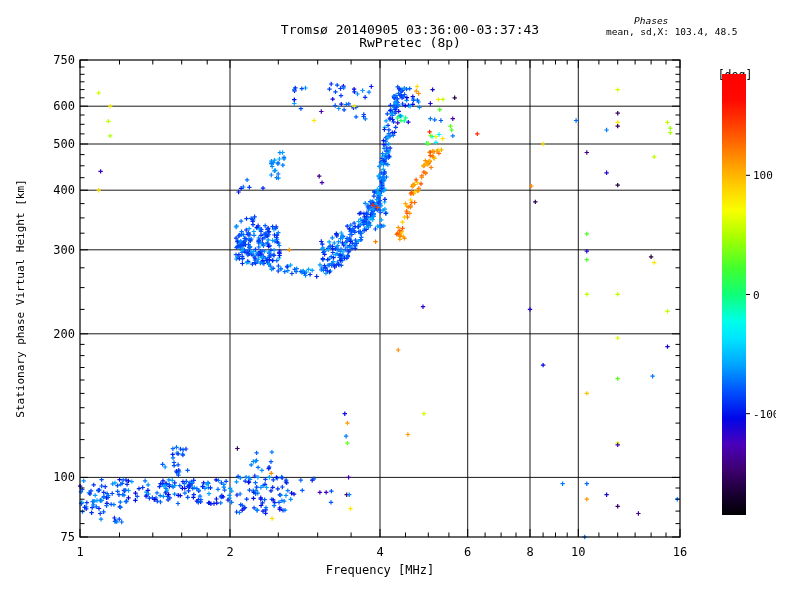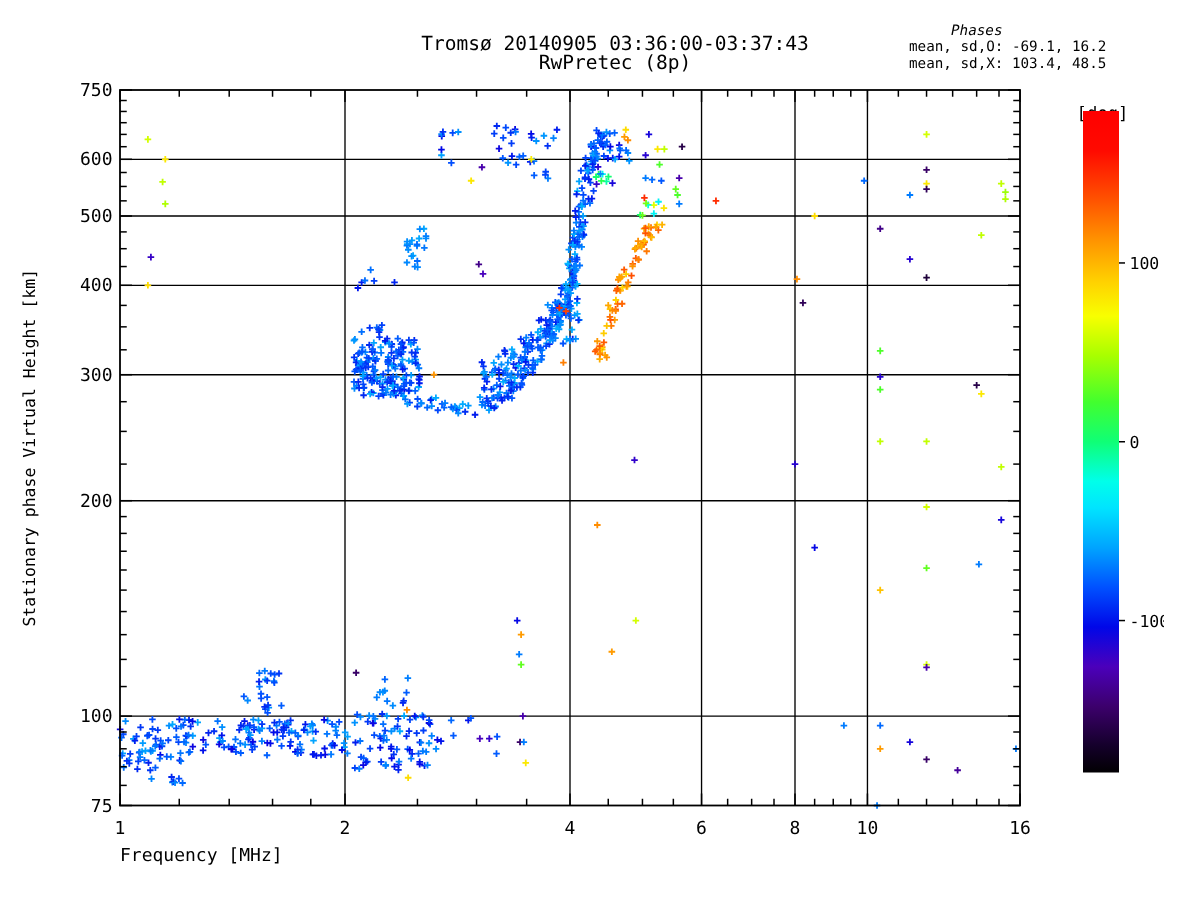--- a/index.html
+++ b/index.html
@@ -3,35 +3,34 @@
 <meta charset="utf-8">
 <style>
   html,body{margin:0;padding:0;background:#ffffff;}
   #frame{position:relative;width:776px;height:600px;background:#ffffff;overflow:hidden;
          font-family:"DejaVu Sans Mono","Liberation Mono",monospace;color:#000;}
   .abs{position:absolute;}
   #title1{left:0;top:22px;width:820px;text-align:center;font-size:13px;letter-spacing:0px;}
   #title2{left:0;top:35px;width:820px;text-align:center;font-size:13px;}
   #stats{left:606px;top:15px;width:190px;font-size:9.5px;line-height:11px;}
   #stats .head{padding-left:28px;font-style:italic;}
-  #xlabel{left:80px;top:563px;width:600px;font-size:12px;}
+  #xlabel{left:80px;top:563px;width:600px;text-align:center;font-size:12px;}
   #ylabel{left:-150px;top:292px;width:340px;text-align:center;font-size:11px;
           transform:rotate(-90deg);transform-origin:center center;}
   #degLabel{left:706px;top:68px;width:58px;text-align:center;font-size:11.5px;}
   svg text{font-family:"DejaVu Sans Mono","Liberation Mono",monospace;fill:#000;}
 </style>
 </head>
 <body>
 
 <div id="frame">
   <div class="abs" id="title1">Tromsø 20140905 03:36:00-03:37:43</div>
   <div class="abs" id="title2">RwPretec (8p)</div>
   <div class="abs" id="stats">
     <div class="head">Phases</div>
-    <div>mean, sd,O: -69.1, 16.2</div>
     <div>mean, sd,X: 103.4, 48.5</div>
   </div>
   <div class="abs" id="xlabel">Frequency [MHz]</div>
   <div class="abs" id="ylabel">Stationary phase Virtual Height [km]</div>
   <div class="abs" id="degLabel">[deg]</div>
   <svg class="abs" id="plot" width="800" height="600" style="left:0;top:0">
       <defs>
         <linearGradient id="cb" x1="0" y1="0" x2="0" y2="1">
           <stop offset="0.0%" stop-color="#ff0000"></stop>
           <stop offset="6.0%" stop-color="#ff0a00"></stop>

